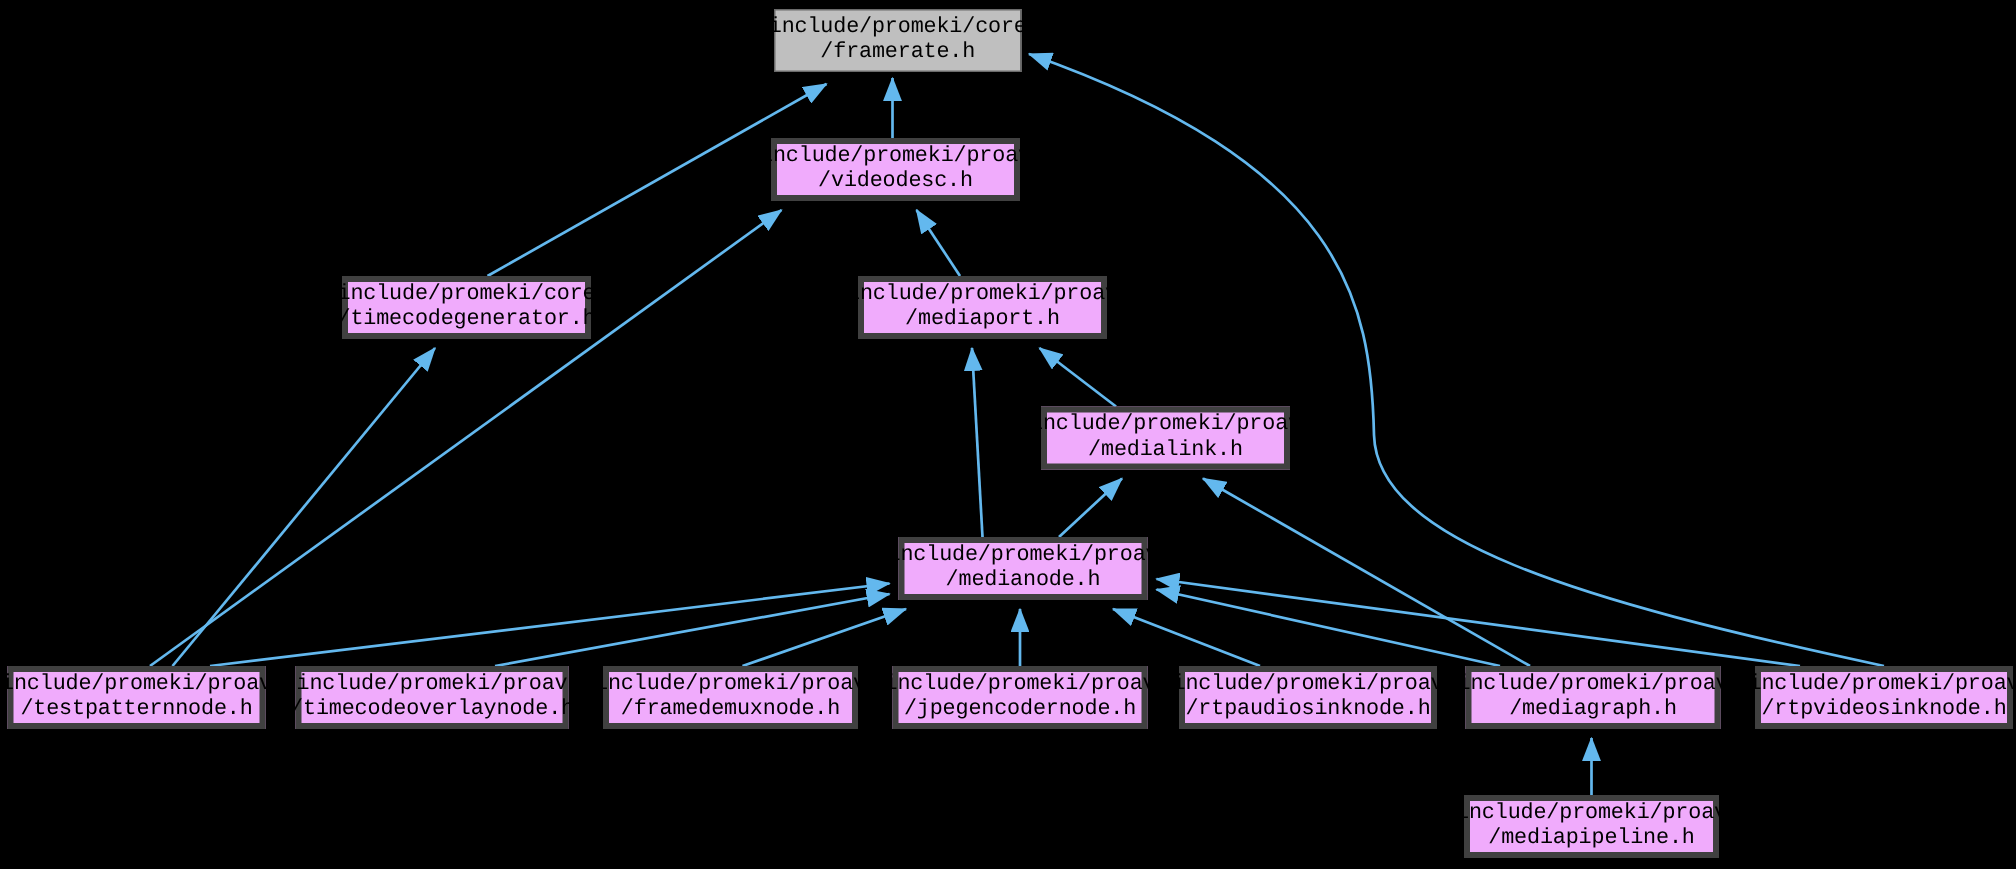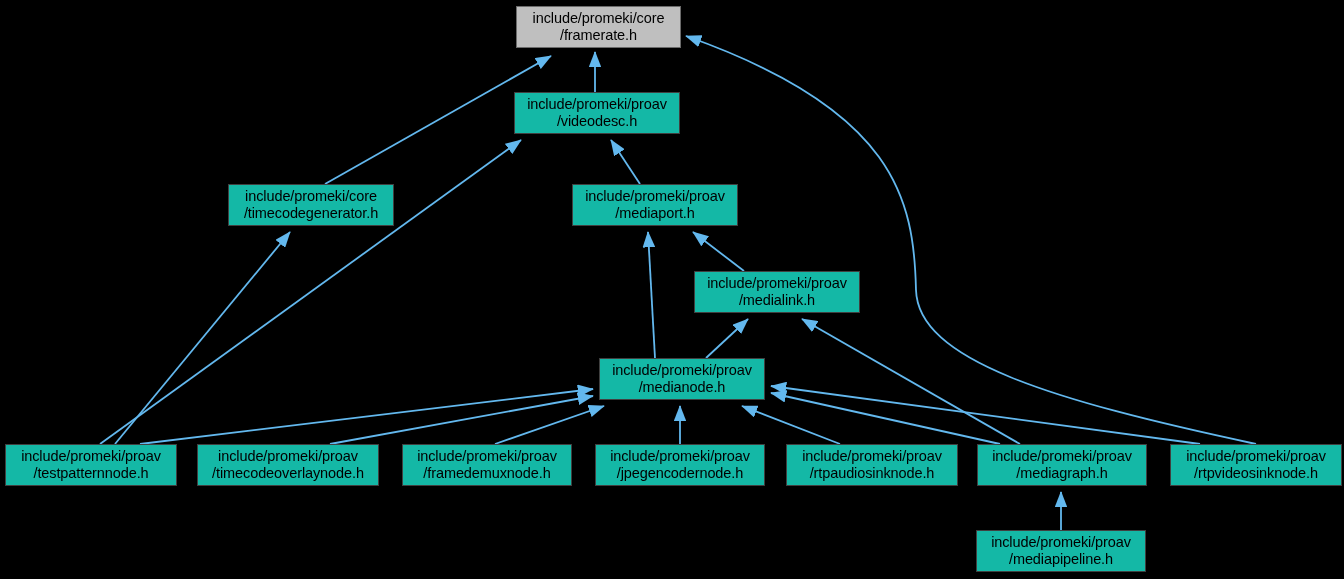--- a/index.html
+++ b/index.html
@@ -18,40 +18,41 @@
   #edge-layer {
     position: absolute;
     left: 0;
     top: 0;
     width: 1344px;
     height: 579px;
   }
   .graph-node {
     position: absolute;
     box-sizing: border-box;
-    border: 1px solid #404040;
-    background: #14b8a6;
+    border: 4px solid #404040;
+    background: #f0abfc;
     color: #000000;
     display: flex;
     align-items: center;
     justify-content: center;
     text-align: center;
     font-size: 14.5px;
     line-height: 1.18;
     letter-spacing: -0.1px;
     white-space: pre-line;
     z-index: 3;
   }
   .graph-node.root-node {
     background: #bfbfbf;
     border: 1px solid #6b6b6b;
   }
   .node-label {
     display: block;
     padding: 0 4px;
+    font-family: Liberation Mono, monospace;
   }
 </style>
 </head>
 <body>
 
 <div id="graph-root">
   <svg id="edge-layer" width="1344" height="579" viewBox="0 0 1344 579" xmlns="http://www.w3.org/2000/svg">
     <defs>
       <marker id="arrowhead" markerWidth="9" markerHeight="7" refX="8.5" refY="3.5" orient="auto" markerUnits="strokeWidth">
         <polygon points="0 0, 9 3.5, 0 7" fill="#63b8ee"></polygon>

